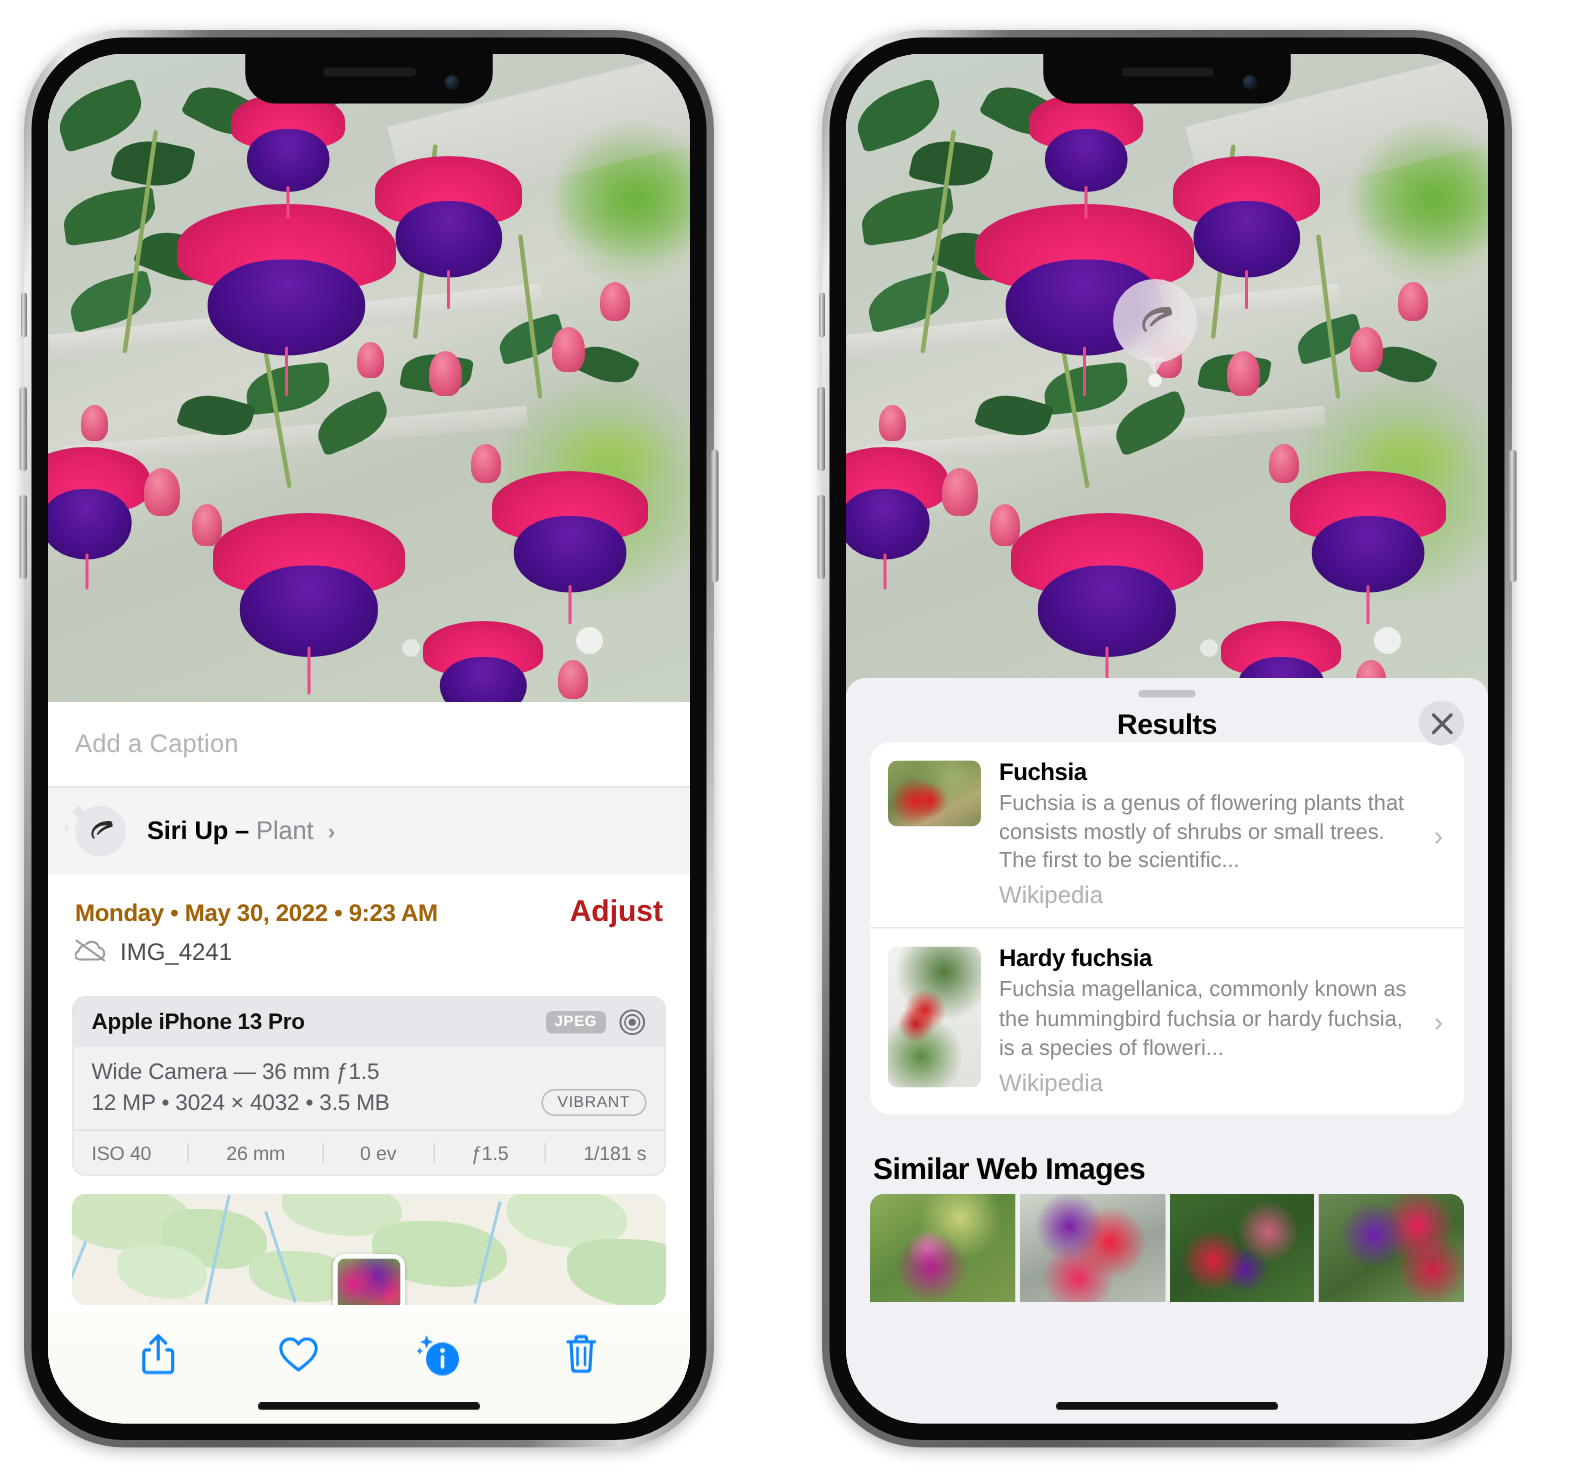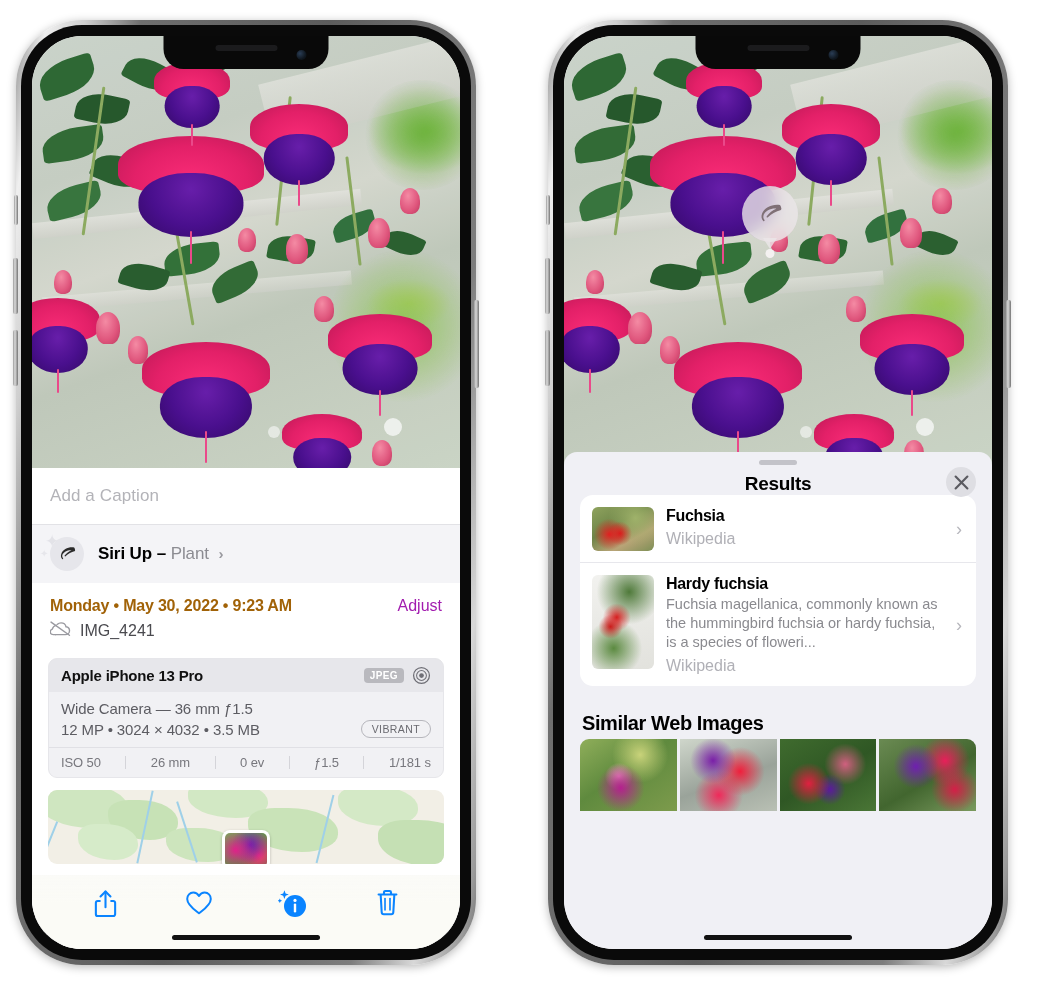--- a/index.html
+++ b/index.html
@@ -141,21 +141,21 @@
   .sparkle2 { position:absolute; left: 8px; top: 24px; color:#e6e6eb; font-size: 10px; line-height:1; }
   .lookup-text { font-size: 17px; color:#000; font-weight: 700; letter-spacing:-.1px; }
   .lookup-text .sub { font-weight: 400; color:#8c8c92; }
   .chev { color:#9a9aa0; font-size:15px; margin-left:5px; }
 
   .dt-wrap { background:#fff; padding: 14px 18px 10px; }
   .dt-line {
     display:flex; align-items:baseline; justify-content:space-between;
   }
   .dt-text { font-size: 16px; font-weight: 700; color:#a16207; letter-spacing:-.2px; }
-  .adjust { font-size: 16px; color:#a21caf; font-weight:400; }
+  .adjust { font-size: 20px; color:#b91c1c; font-weight:700; }
   .fname-row { display:flex; align-items:center; gap:9px; margin-top: 6px; }
   .fname { font-size:16px; color:#4a4a4f; }
 
   .meta-card {
     margin: 8px 16px 0; border-radius: 9px; overflow:hidden;
     background:#e5e5e5; border: 0.5px solid #e6e6ea;
   }
   .meta-head {
     background:#e7e7eb; padding: 7px 12px;
     display:flex; align-items:center; justify-content:space-between;
@@ -462,21 +462,21 @@
               </span>
             </div>
             <div class="meta-body">
               <div class="meta-l1">Wide Camera — 36 mm ƒ1.5</div>
               <div class="meta-l2row">
                 <span class="meta-l2">12 MP • 3024 × 4032 • 3.5 MB</span>
                 <span class="chip-vibrant">VIBRANT</span>
               </div>
             </div>
             <div class="exif-row">
-              <span class="exif-item">ISO 50</span>
+              <span class="exif-item">ISO 40</span>
               <span class="exif-sep"></span>
               <span class="exif-item">26 mm</span>
               <span class="exif-sep"></span>
               <span class="exif-item">0 ev</span>
               <span class="exif-sep"></span>
               <span class="exif-item">ƒ1.5</span>
               <span class="exif-sep"></span>
               <span class="exif-item">1/181 s</span>
             </div>
           </div>
@@ -648,20 +648,21 @@
               </svg>
             </span>
           </div>
 
 
           <div class="know-card">
             <div class="know-row">
               <span class="know-thumb kt1"></span>
               <span class="know-body">
                 <span class="know-title" style="display:block">Fuchsia</span>
+                <span class="know-desc" style="display:block">Fuchsia is a genus of flowering plants that consists mostly of shrubs or small trees. The first to be scientific...</span>
                 <span class="know-src" style="display:block">Wikipedia</span>
               </span>
               <span class="know-chev">›</span>
             </div>
             <div class="know-row">
               <span class="know-thumb kt2"></span>
               <span class="know-body">
                 <span class="know-title" style="display:block">Hardy fuchsia</span>
                 <span class="know-desc" style="display:block">Fuchsia magellanica, commonly known as the hummingbird fuchsia or hardy fuchsia, is a species of floweri...</span>
                 <span class="know-src" style="display:block">Wikipedia</span>

